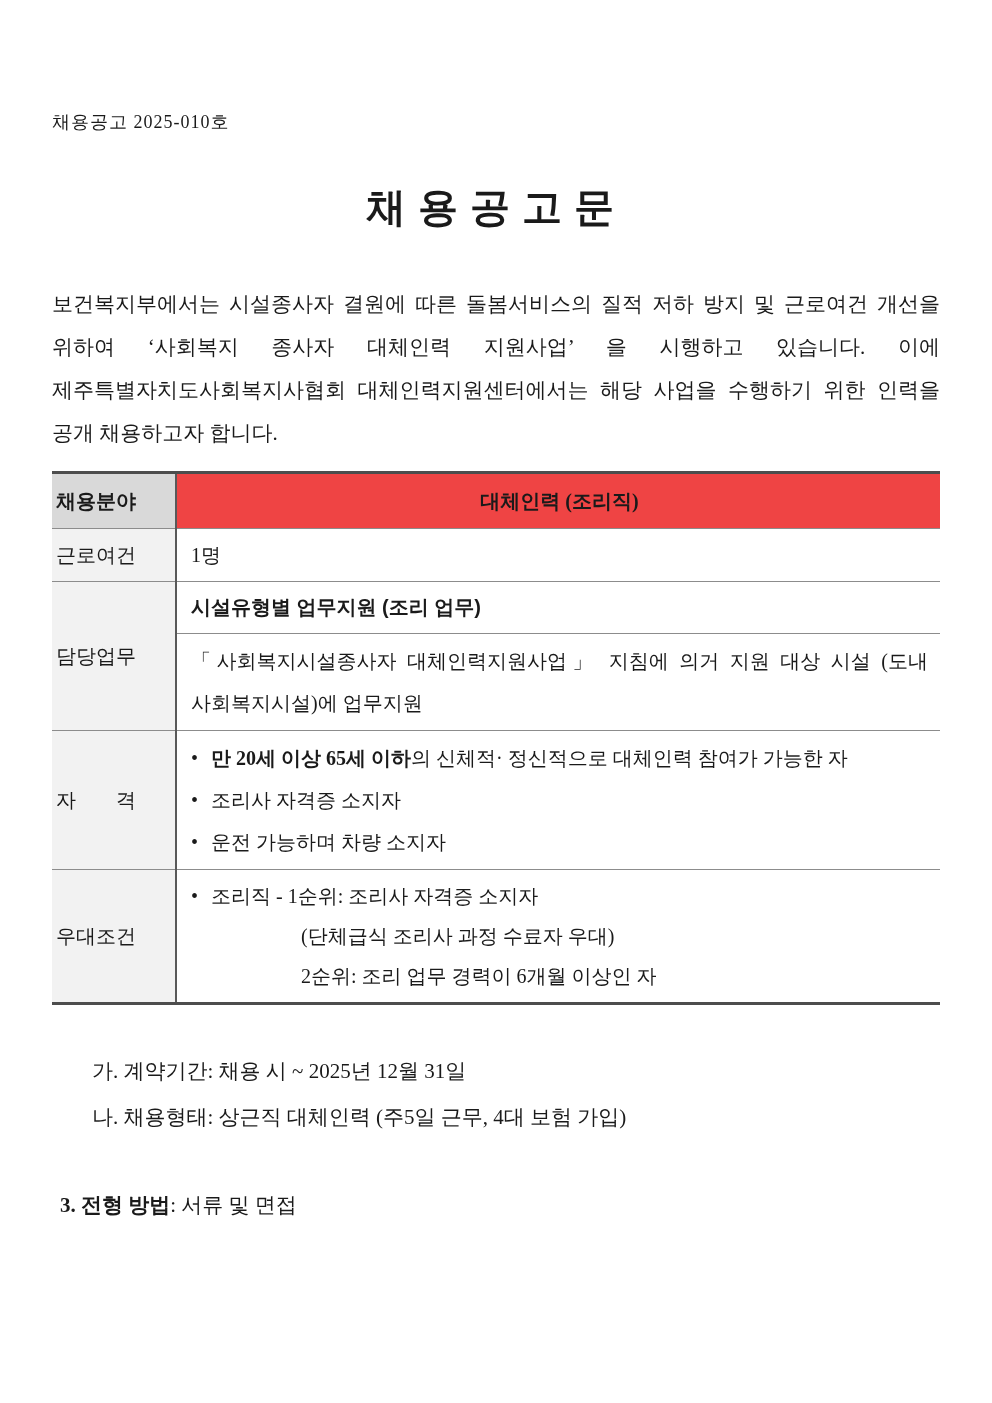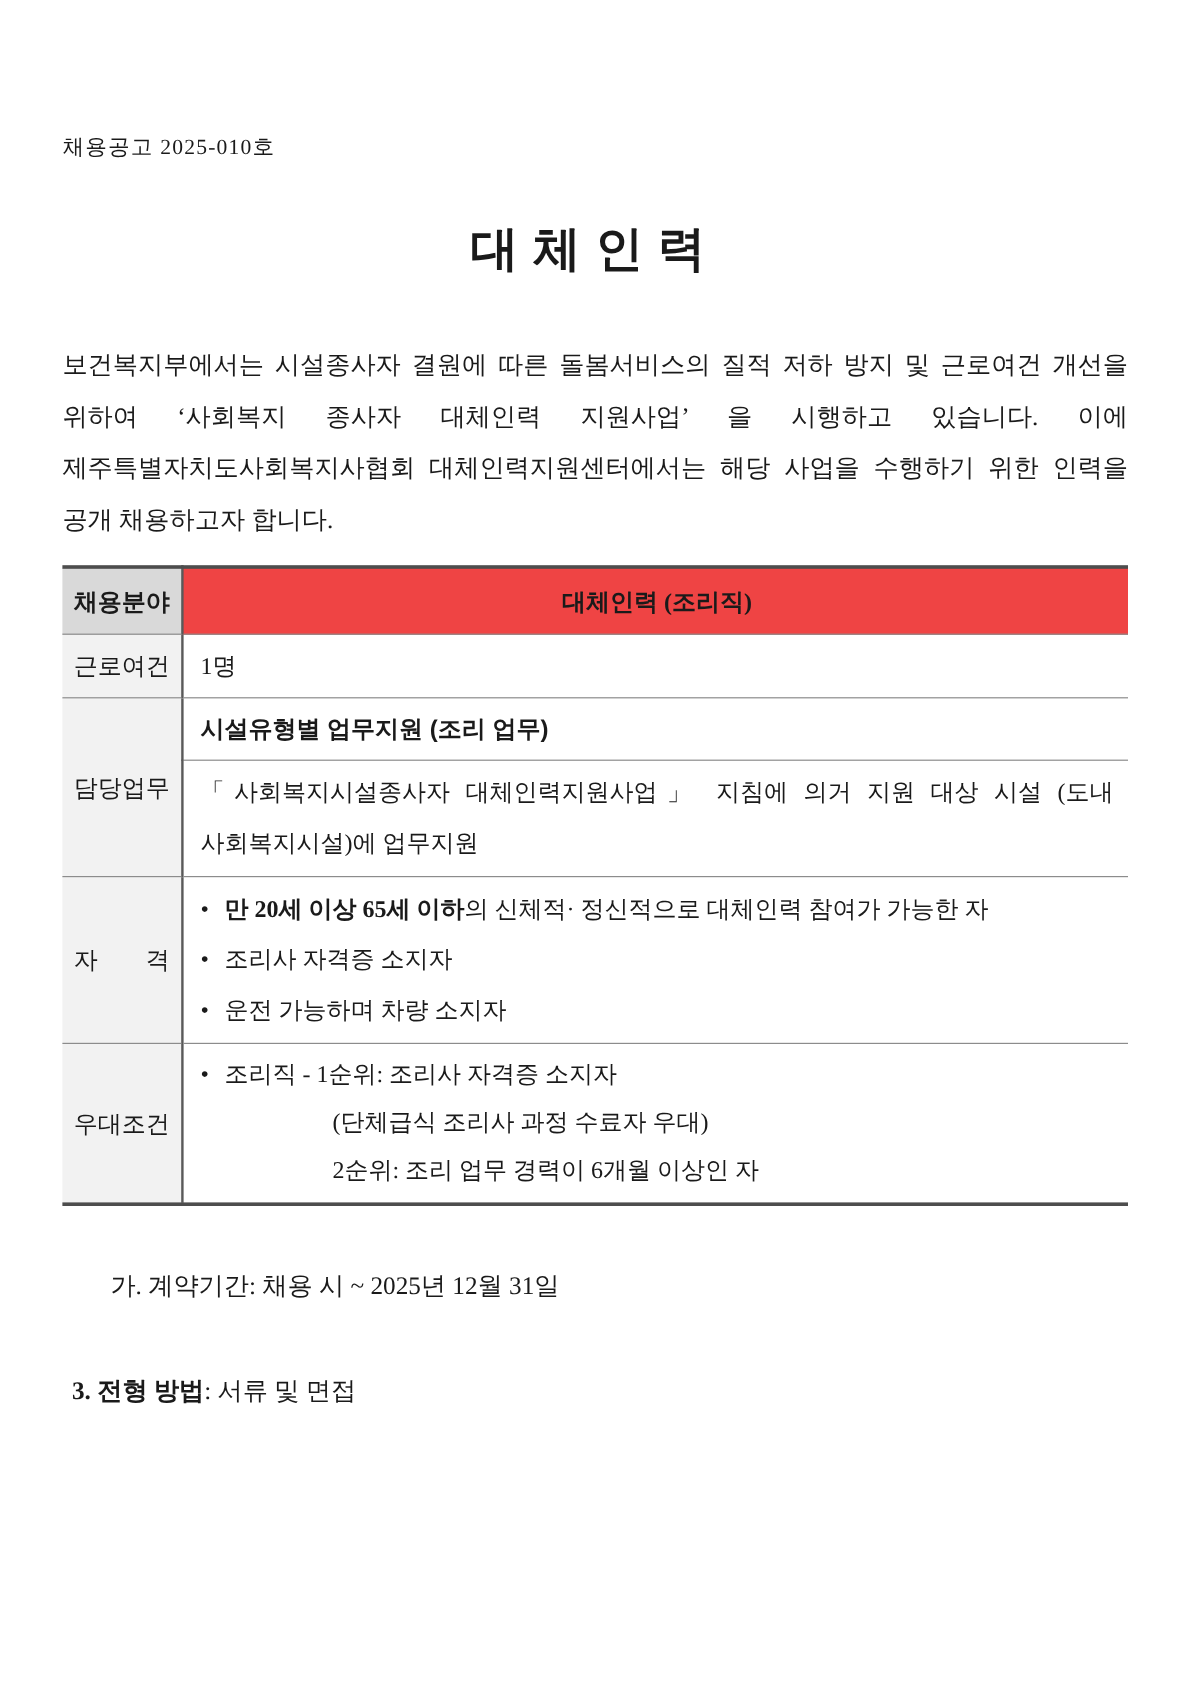--- a/index.html
+++ b/index.html
@@ -58,24 +58,23 @@
   }
   table.recruit-table td {
     border-bottom: 1px solid #8c8c8c;
     vertical-align: middle;
     box-sizing: border-box;
   }
   table.recruit-table tr:last-child td {
     border-bottom: none;
   }
   td.label-cell {
-    width: 100px;
+    width: 124px;
     background: #f2f2f2;
     border-right: 2px solid #595959;
-    text-align: center;
     padding: 6px 4px;
   }
   tr.header-row td {
     background: #ef4444;
     font-weight: bold;
     height: 56px;
   }
   tr.header-row td.label-cell {
     background: #d9d9d9;
   }
@@ -133,21 +132,21 @@
     margin-top: 58px;
   }
 </style>
 </head>
 <body>
 
 <div class="page">
 
   <div class="doc-number">채용공고 2025-010호</div>
 
-  <h1 class="title">대체인력</h1>
+  <h1 class="title">채용공고문</h1>
 
   <p class="intro">보건복지부에서는 시설종사자 결원에 따른 돌봄서비스의 질적 저하 방지 및 근로여건 개선을 위하여 ‘사회복지 종사자 대체인력 지원사업’ 을 시행하고 있습니다. 이에 제주특별자치도사회복지사협회 대체인력지원센터에서는 해당 사업을 수행하기 위한 인력을 공개 채용하고자 합니다.</p>
 
 
   <table class="recruit-table">
     <tbody>
         <tr class="header-row">
       <td class="label-cell">채용분야</td>
       <td class="value-cell">대체인력 (조리직)</td>
     </tr>
@@ -188,19 +187,20 @@
         </div>
         <div class="pref-line pref-indent">(단체급식 조리사 과정 수료자 우대)</div>
         <div class="pref-line pref-indent">2순위: 조리 업무 경력이 6개월 이상인 자</div>
       </td>
     </tr>
   </tbody>
     </table>
 
   <div class="section2-wrap">
     <div class="sub-item">가. 계약기간: 채용 시 ~ 2025년 12월 31일</div>
+    <div class="sub-item">나. 채용형태: 상근직 대체인력 (주5일 근무, 4대 보험 가입)</div>
   </div>
 
   <div class="section3-wrap">
     <h2 class="section-heading" style="margin-top:0;"><span>3. 전형 방법</span><span class="normal">: 서류 및 면접</span></h2>
   </div>
 
 </div>
 
 </body></html>

